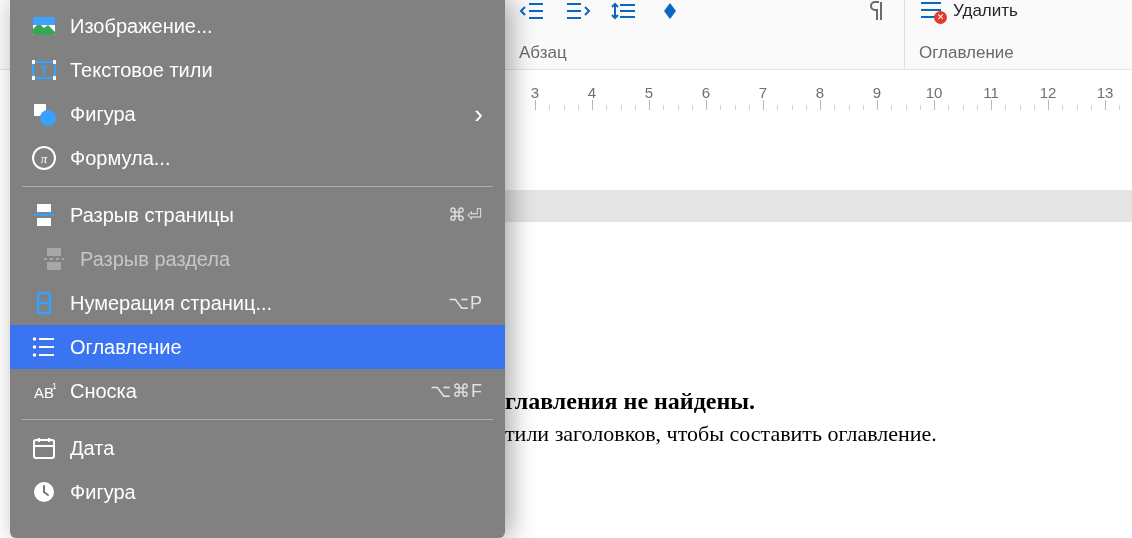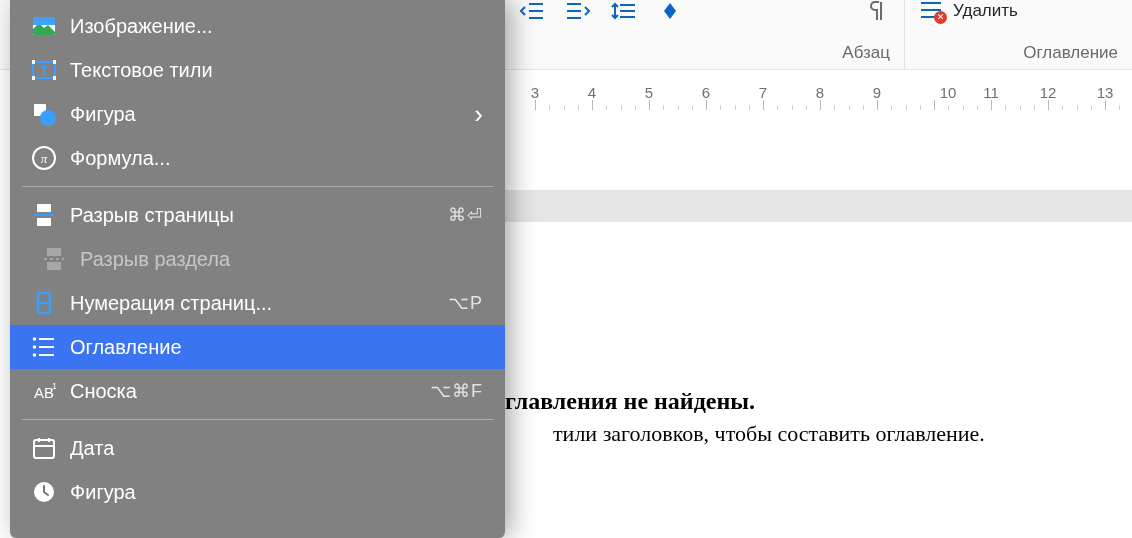--- a/index.html
+++ b/index.html
@@ -10,21 +10,21 @@
   .toolbar {
     position: absolute; top: 0; left: 0; right: 0; height: 70px;
     background: #fafafa; border-bottom: 1px solid #e4e4e4;
     display: flex; align-items: stretch;
   }
   .toolbar .spacer { flex: 0 0 505px; }
   .tb-group { display: flex; flex-direction: column; justify-content: space-between; padding: 0 14px 6px 14px; border-right: 1px solid #e0e0e0; }
   .tb-group:last-child { border-right: none; }
   .tb-icons { display: flex; gap: 20px; padding-top: 0; height: 22px; align-items: flex-end; }
   .tb-icon { width: 26px; height: 22px; color: #0a66c2; display:flex; align-items:center; justify-content:center; }
-  .tb-label { color: #6a6a6a; font-size: 17px; text-align: right; }
+  .tb-label { color: #6a6a6a; font-size: 17px; }
   .delete-chip { display:flex; align-items:center; gap:8px; color:#262626; font-size:17px; }
   .delete-chip .xbadge { position:relative; width:26px; height:22px; }
   .delete-chip .xbadge svg { position:absolute; top:0; left:0; }
   .delete-chip .dot { position:absolute; right:-2px; bottom:-2px; width:13px; height:13px; border-radius:50%; background:#e23b2e; display:flex; align-items:center; justify-content:center; color:#fff; font-size:9px; line-height:1;}
   .tb-group.paragraph { flex: 0 0 400px; }
   .tb-group.toc { flex: 1 1 auto; }
 
   
   .ruler {
     position: absolute; left: 505px; right: 0; top: 70px; height: 40px;
@@ -33,21 +33,21 @@
   .ruler-inner { position:relative; width:100%; height:100%; }
   .rnum { position:absolute; top:14px; transform:translateX(-50%); font-size:15px; }
   .tick-major { position:absolute; bottom:0; width:1px; height:10px; background:#b8b8b8; }
   .tick-minor { position:absolute; bottom:0; width:1px; height:5px; background:#cfcfcf; }
 
   
   .doc-bg { position:absolute; left:505px; right:0; top:110px; bottom:0; background:#fff; }
   .gray-band { position:absolute; left:0; right:0; top:80px; height:32px; background:#e5e5e5; }
   .doc-text { position:absolute; left:0; top:278px; font-family: Liberation Serif, serif; }
   .doc-text h2 { font-size:24px; font-weight:700; color:#000; margin-bottom:6px; white-space:nowrap; }
-  .doc-text p  { font-size:22px; color:#000; white-space:nowrap;margin-left:48px; }
+  .doc-text p  { font-size:22px; color:#000; white-space:nowrap; }
 
   
   .menu {
     position:absolute; left:10px; top:0; width:495px; height:538px;
     background: rgba(118,118,118,0.92);
     backdrop-filter: blur(2px);
     border-radius: 0 0 6px 6px;
     box-shadow: 6px 0 26px rgba(0,0,0,0.35);
     color:#fff; font-size:20px;
     padding-top:4px;
@@ -163,21 +163,21 @@
       <div class="rnum" style="left: 315px;">8</div>
       <div class="tick-major" style="left: 315px;"></div>
       <div class="tick-minor" style="left: 329.25px;"></div>
       <div class="tick-minor" style="left: 343.5px;"></div>
       <div class="tick-minor" style="left: 357.75px;"></div>
       <div class="rnum" style="left: 372px;">9</div>
       <div class="tick-major" style="left: 372px;"></div>
       <div class="tick-minor" style="left: 386.25px;"></div>
       <div class="tick-minor" style="left: 400.5px;"></div>
       <div class="tick-minor" style="left: 414.75px;"></div>
-      <div class="rnum" style="left: 443px;">10</div>
+      <div class="rnum" style="left: 429px;">10</div>
       <div class="tick-major" style="left: 429px;"></div>
       <div class="tick-minor" style="left: 443.25px;"></div>
       <div class="tick-minor" style="left: 457.5px;"></div>
       <div class="tick-minor" style="left: 471.75px;"></div>
       <div class="rnum" style="left: 486px;">11</div>
       <div class="tick-major" style="left: 486px;"></div>
       <div class="tick-minor" style="left: 500.25px;"></div>
       <div class="tick-minor" style="left: 514.5px;"></div>
       <div class="tick-minor" style="left: 528.75px;"></div>
       <div class="rnum" style="left: 543px;">12</div>

